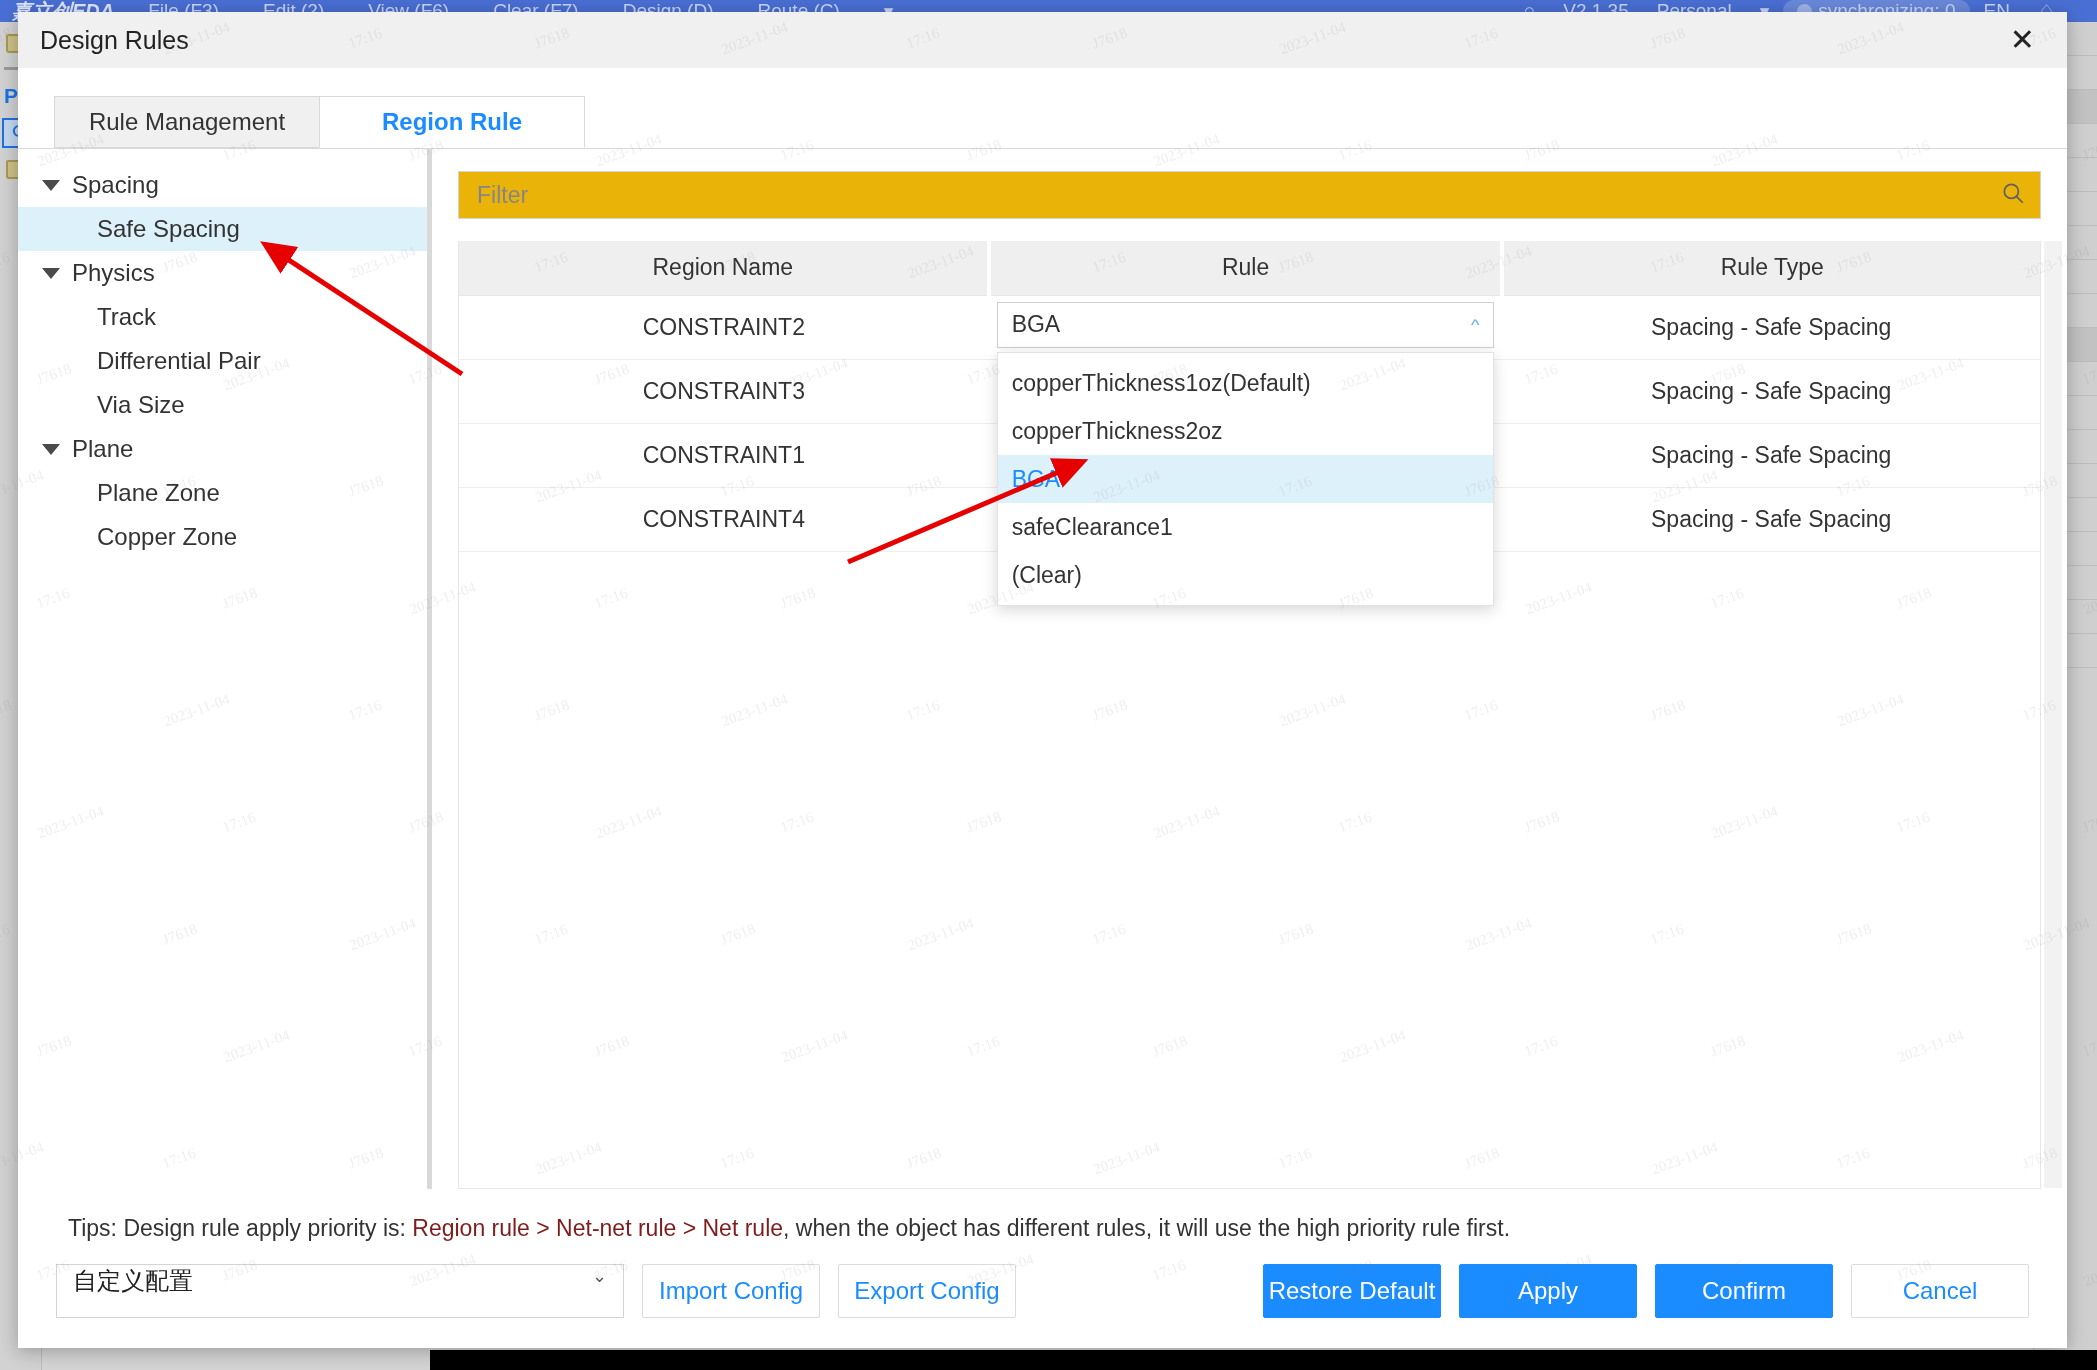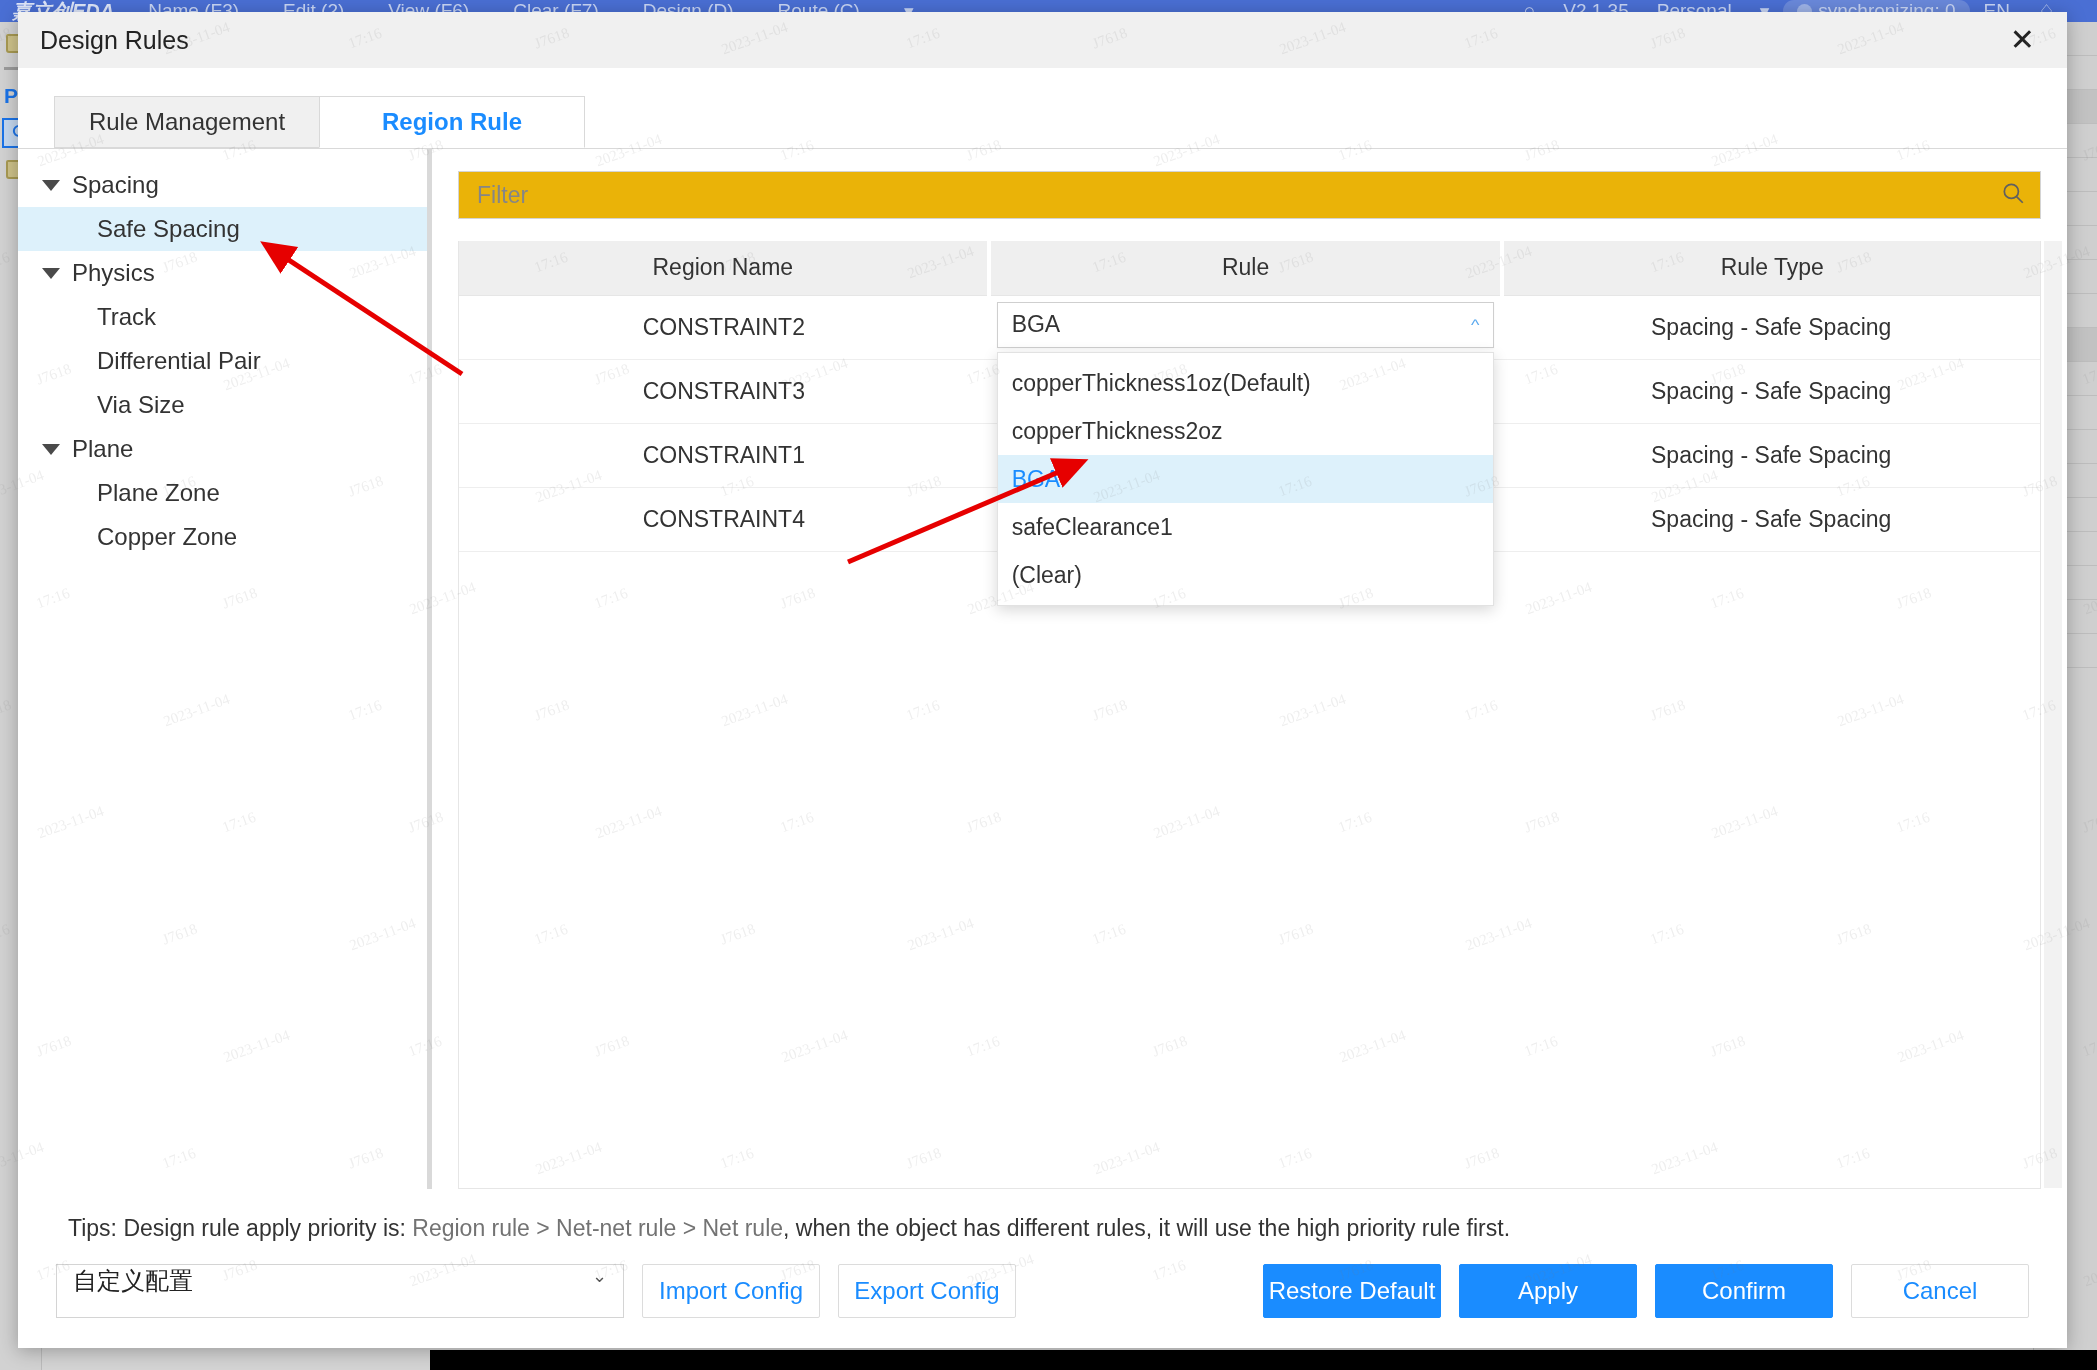--- a/index.html
+++ b/index.html
@@ -260,21 +260,21 @@
     position: absolute; left: 0; top: 0; width: 4px; bottom: 0;
     background: #d9d9d9;
   }
 
   
   .tips {
     font-size: 23px; color: #333;
     padding: 26px 0 0 50px;
     flex: 0 0 auto;
   }
-  .tips .hl { color: #737373; text-align: right; }
+  .tips .hl { color: #7f1d1d; text-align: right; }
   .dlg-footer {
     flex: 0 0 auto;
     display: flex; align-items: center;
     padding: 22px 38px 30px 38px;
     gap: 18px;
   }
   .cfg-select {
     width: 568px; height: 54px;
     border: 1px solid #d4d4d4; background: #fff;
     display: flex; align-items: flex-start;
@@ -298,21 +298,21 @@
   
   #annotations { position: absolute; inset: 0; pointer-events: none; z-index: 55; }
 </style>
 </head>
 <body>
 
 <div id="app-bg">
 
   <div class="menubar">
     <span class="brand">嘉立创EDA</span>
-    <span class="mi">Name (F3)</span>
+    <span class="mi">File (F3)</span>
     <span class="mi">Edit (2)</span>
     <span class="mi">View (F6)</span>
     <span class="mi">Clear (F7)</span>
     <span class="mi">Design (D)</span>
     <span class="mi">Route (C)</span>
     <span class="mi">▾</span>
     <span class="spacer"></span>
     <span class="right-item">○</span>
     <span class="right-item">V2.1.35</span>
     <span class="right-item">Personal</span>

